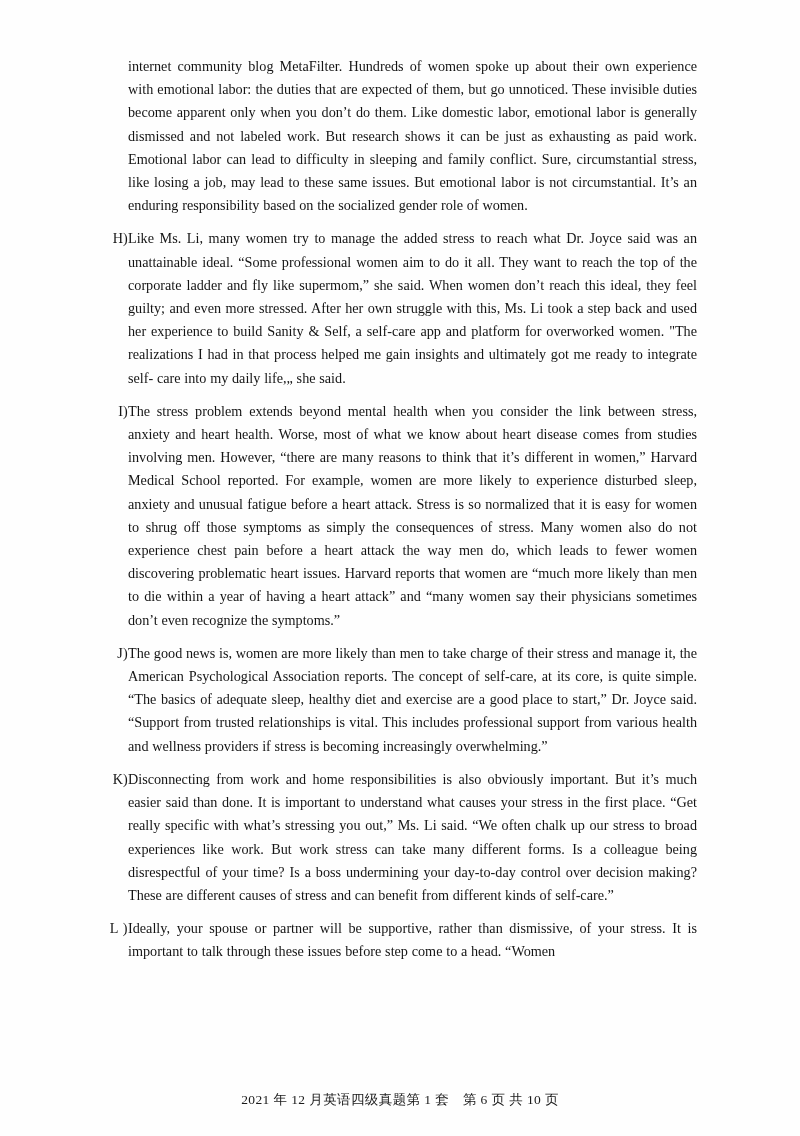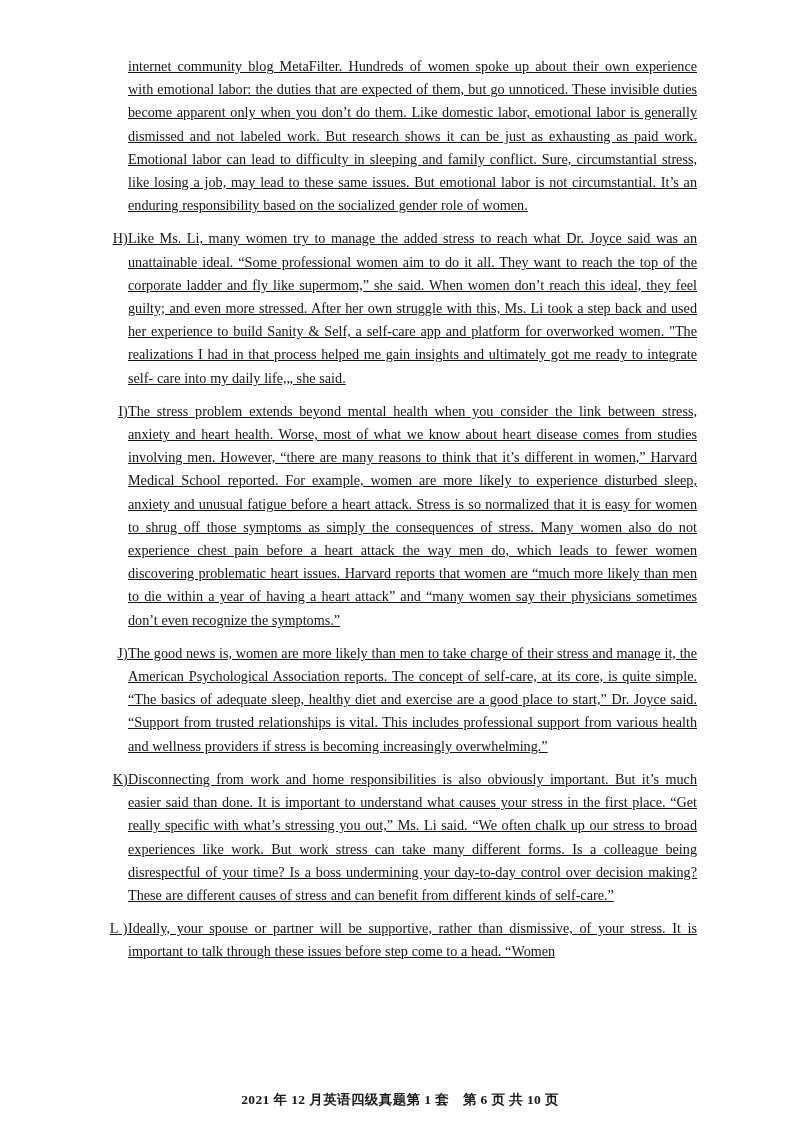--- a/index.html
+++ b/index.html
@@ -31,21 +31,20 @@
     left: 105px;
     top: 55px;
     width: 592px;
   }
 
   
   .para {
     display: flex;
     align-items: flex-start;
     margin-bottom: 10px;
-    text-decoration: underline;
   }
   .para:last-child { margin-bottom: 0; }
 
   .marker {
     width: 23px;
     flex: 0 0 23px;
     text-align: right;
     font-size: 14.2px;
     line-height: 23.2px;
     letter-spacing: 0.2px;
@@ -76,21 +75,21 @@
     left: 0;
     right: 0;
     top: 1090px;
     text-align: center;
     font-size: 13.5px;
     line-height: 20px;
     letter-spacing: 0.4px;
     color: #1a1a1a;
     font-family: "Liberation Serif", "DejaVu Serif", serif;
   }
-  .footer .seg { white-space: pre; font-weight: bold; }
+  .footer .seg { white-space: pre; }
 </style>
 </head>
 <body>
 
 <div class="page">
 
   <div class="content">
 
     <div class="para cont">
       <div class="marker"></div>

